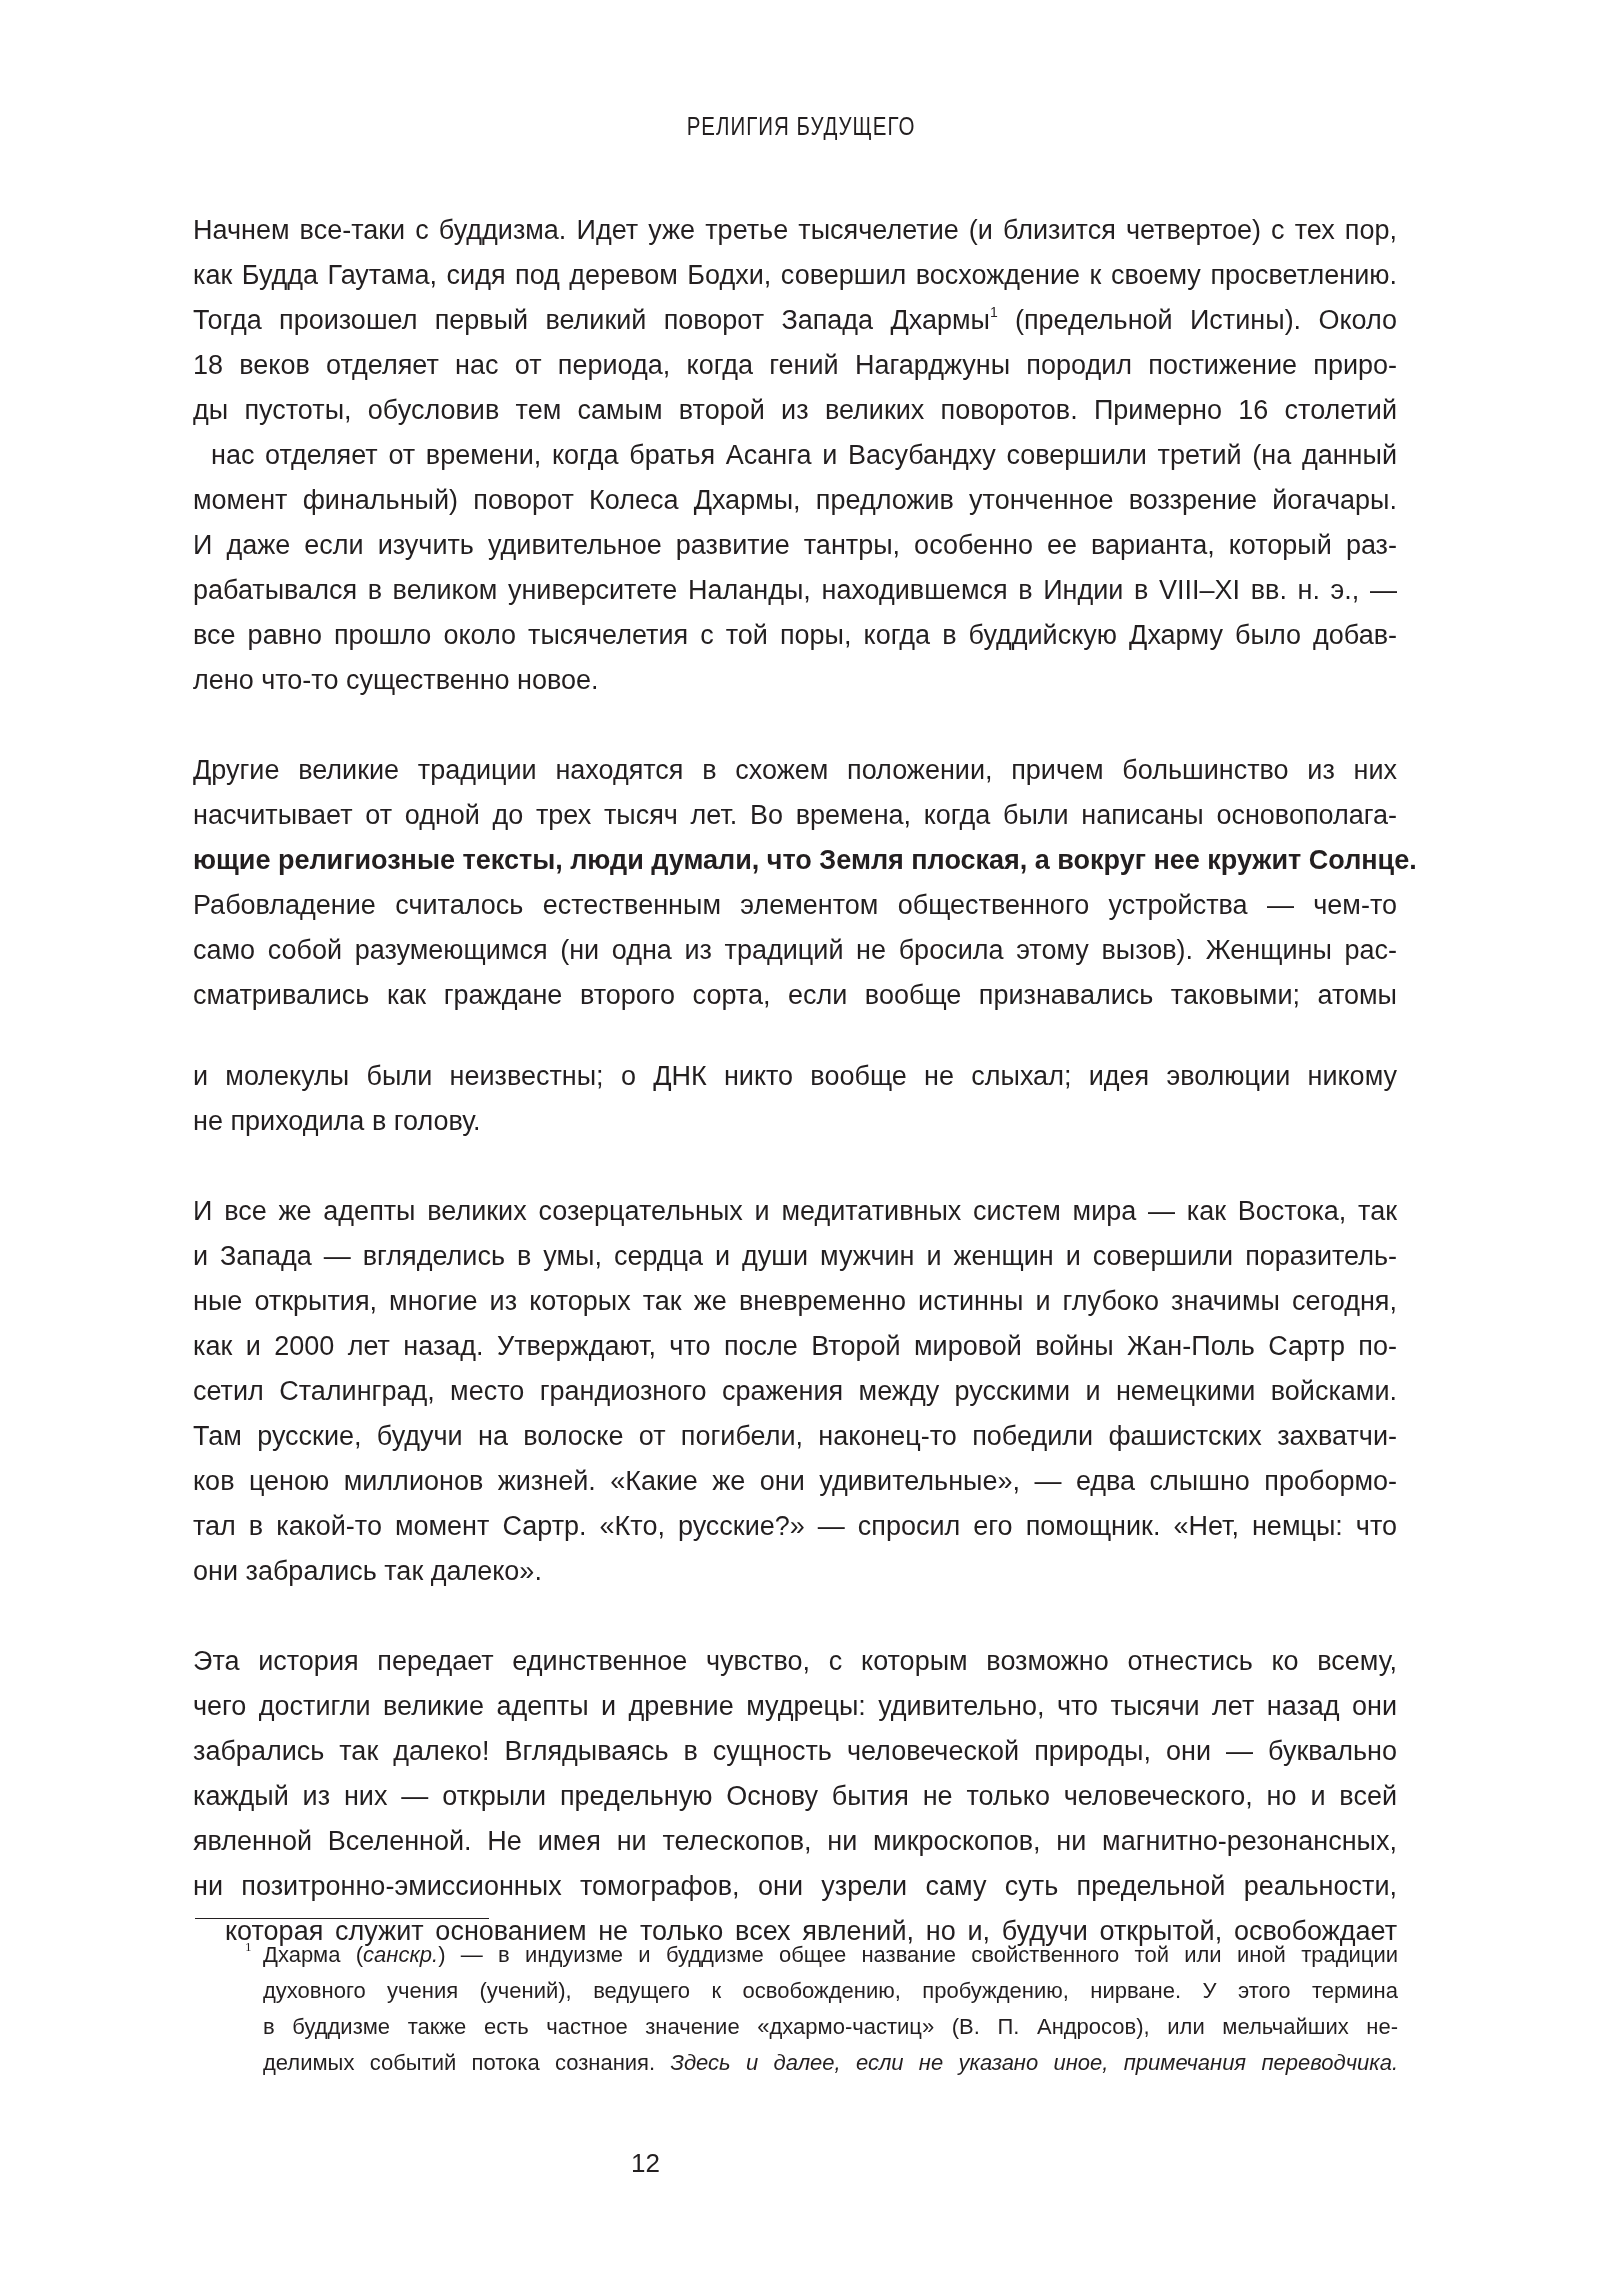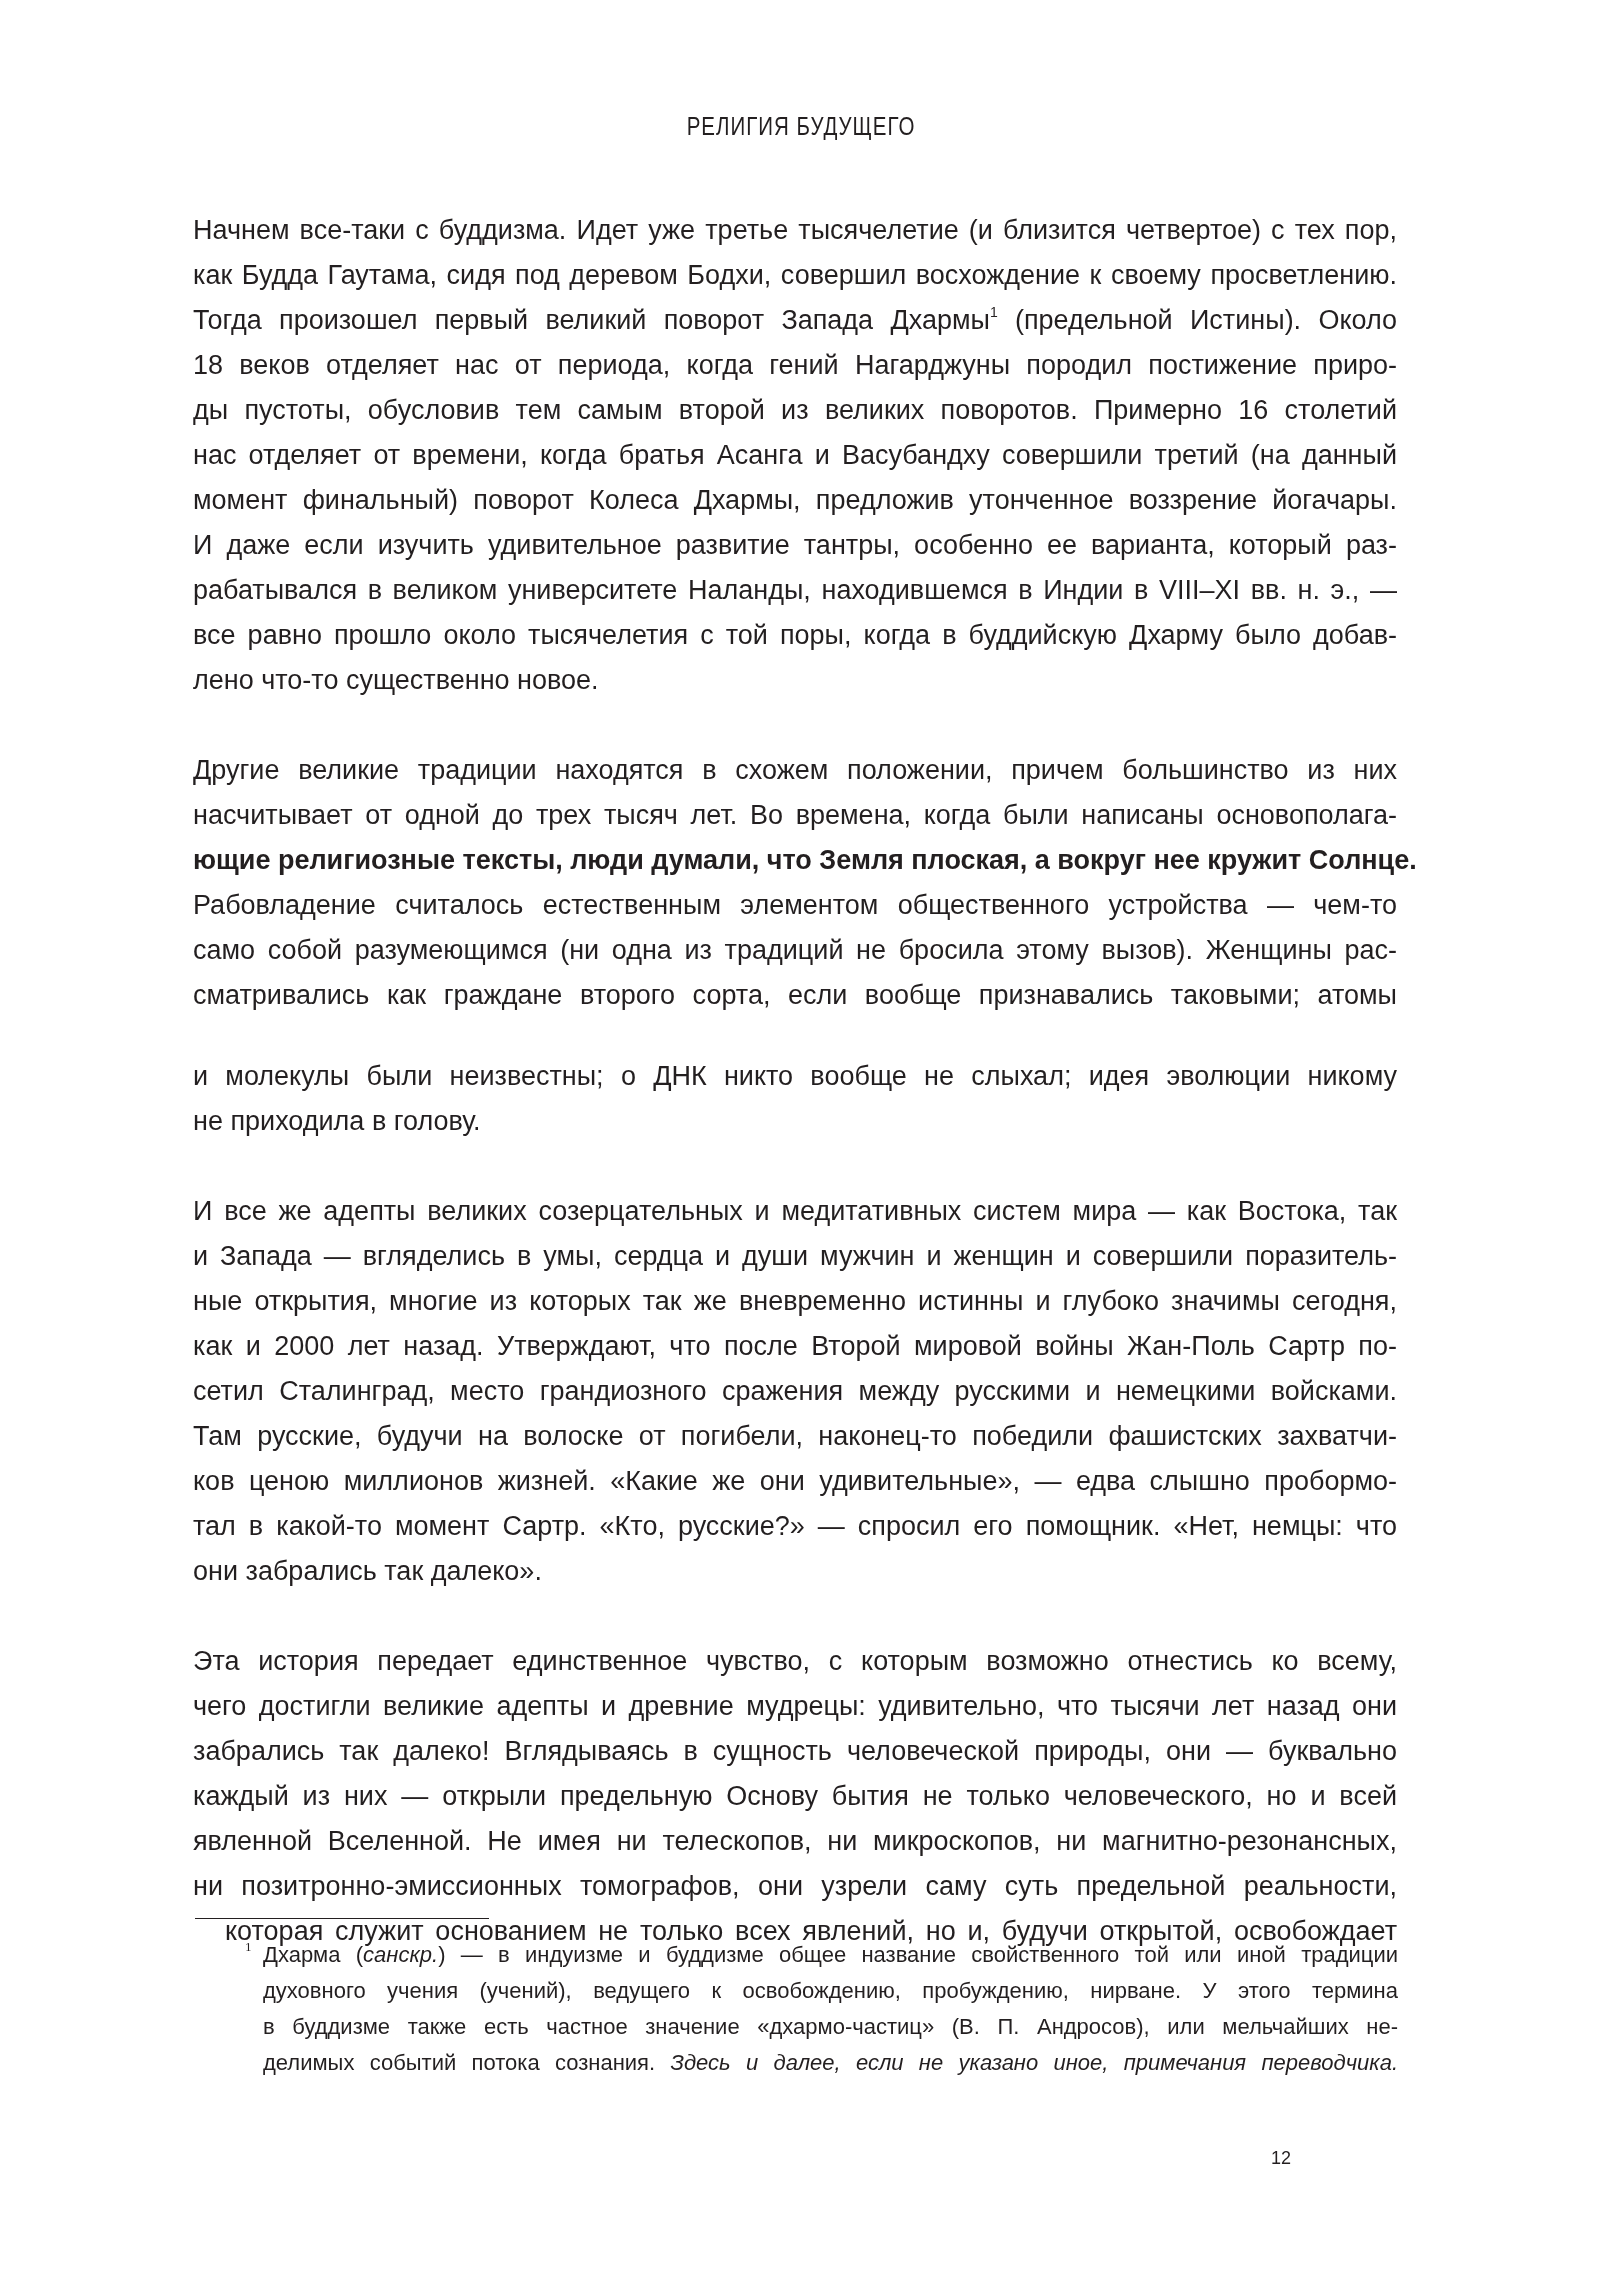--- a/index.html
+++ b/index.html
@@ -13,35 +13,35 @@
   .line.last { text-align-last: left; }
   .para-gap { height: 45px; }
   sup.fn-ref { font-size: 14px; vertical-align: 11.6px; line-height: 0; }
   .fn-rule { position: absolute; left: 195px; top: 1918px; width: 294px; height: 0.8px; background: #231f20; }
   .footnote { position: absolute; left: 263px; top: 1937px; width: 1135px; }
   .fn-line { display: block; height: 36px; line-height: 36px; font-size: 22px;
              text-align: justify; text-align-last: justify; white-space: nowrap; }
   .fn-line.last { text-align-last: justify; }
   .fn-num { position: absolute; left: -18px; top: 1.7px; font-family: "Liberation Serif", serif; font-size: 13.2px; }
   em { font-style: italic; }
-  .page-number { position: absolute; top: 2148px; left: 0; width: 1291px; text-align: right; font-size: 18px; }
+  .page-number { position: absolute; top: 2148px; left: 0; width: 1291px; text-align: center; font-size: 26px; }
 </style>
 </head>
 <body>
 
 <div class="running-head">РЕЛИГИЯ БУДУЩЕГО</div>
 
 <div class="body-text">
   <div>
     <span class="line" style="white-space: nowrap;">Начнем все-таки с буддизма. Идет уже третье тысячелетие (и близится четвертое) с тех пор,</span>
     <span class="line" style="white-space: nowrap;">как Будда Гаутама, сидя под деревом Бодхи, совершил восхождение к своему просветлению.</span>
     <span class="line" style="white-space: nowrap;"><span>Тогда произошел первый великий поворот Запада Дхармы</span><sup class="fn-ref">1</sup><span> (предельной Истины). Около</span></span>
     <span class="line" style="white-space: nowrap;">18 веков отделяет нас от периода, когда гений Нагарджуны породил постижение приро-</span>
     <span class="line" style="white-space: nowrap;">ды пустоты, обусловив тем самым второй из великих поворотов. Примерно 16 столетий</span>
-    <span class="line" style="white-space: nowrap;">нас отделяет от времени, когда братья Асанга и Васубандху совершили третий (на данный</span>
+    <span class="line" style="white-space: nowrap; margin-left: 18px;">нас отделяет от времени, когда братья Асанга и Васубандху совершили третий (на данный</span>
     <span class="line" style="white-space: nowrap;">момент финальный) поворот Колеса Дхармы, предложив утонченное воззрение йогачары.</span>
     <span class="line" style="white-space: nowrap;">И даже если изучить удивительное развитие тантры, особенно ее варианта, который раз-</span>
     <span class="line" style="white-space: nowrap;">рабатывался в великом университете Наланды, находившемся в Индии в VIII–XI вв. н. э., —</span>
     <span class="line" style="white-space: nowrap;">все равно прошло около тысячелетия с той поры, когда в буддийскую Дхарму было добав-</span>
     <span class="line last" style="white-space: nowrap;">лено что-то существенно новое.</span>
   </div>
   <div class="para-gap"></div>
 
   <div>
     <span class="line" style="white-space: nowrap;">Другие великие традиции находятся в схожем положении, причем большинство из них</span>

